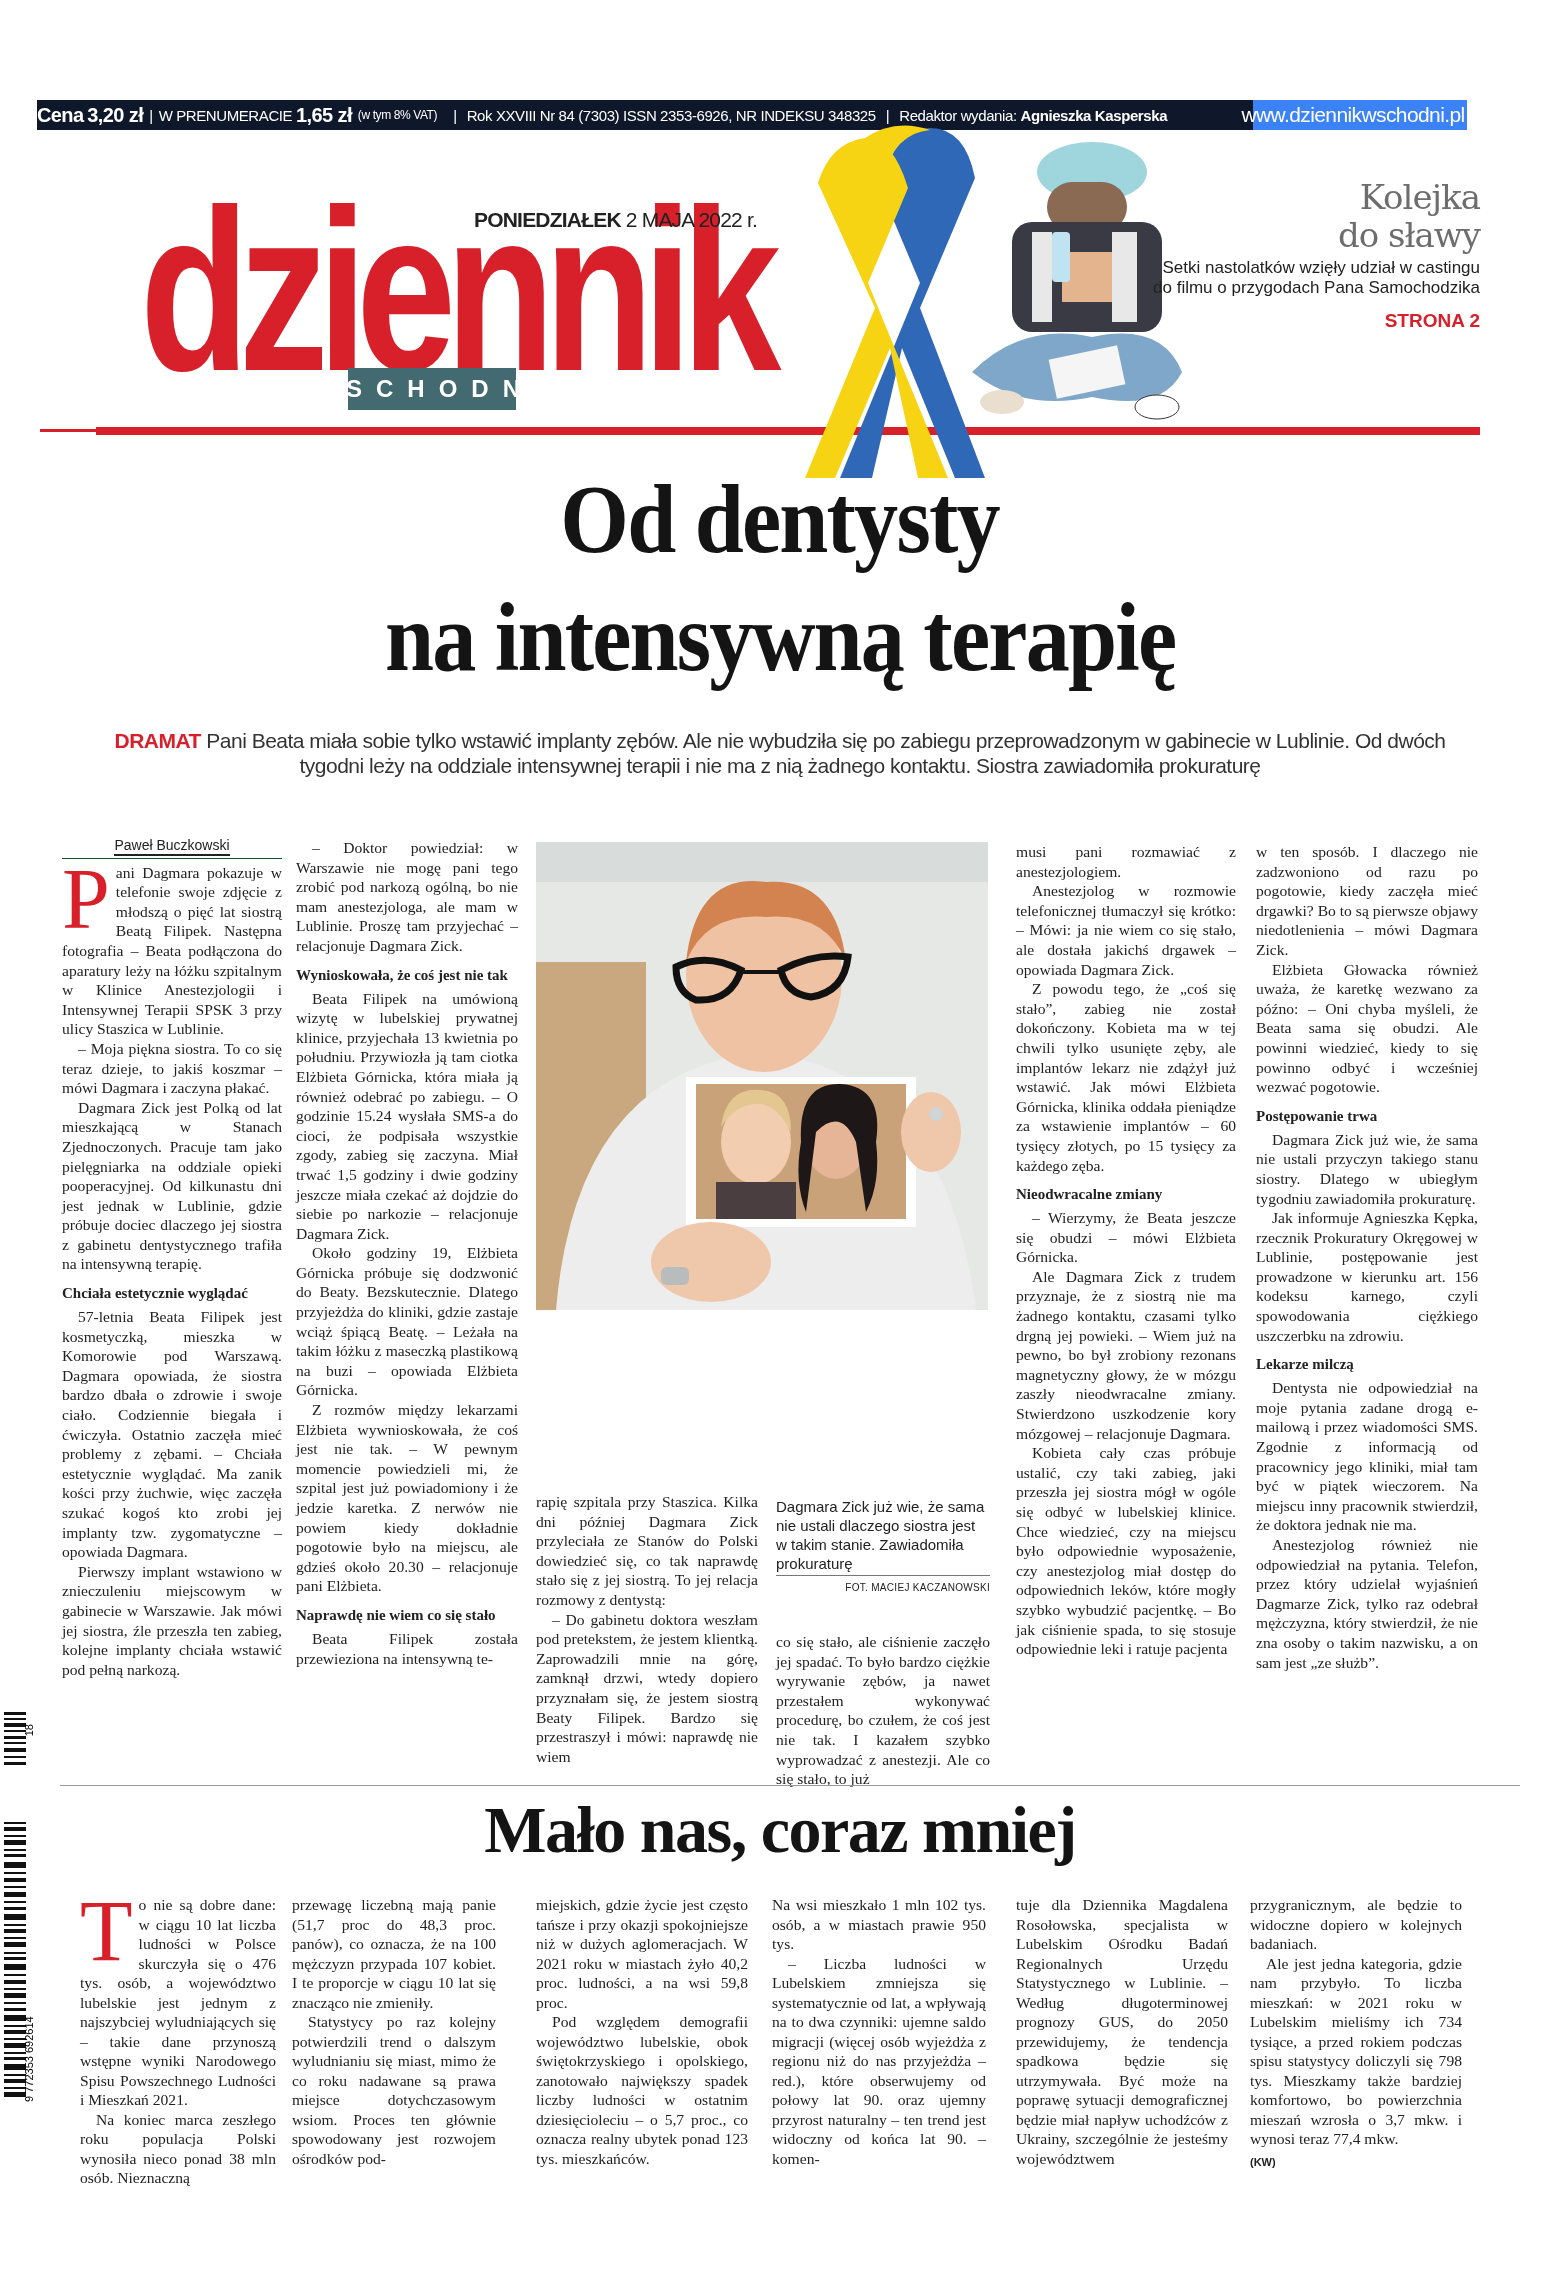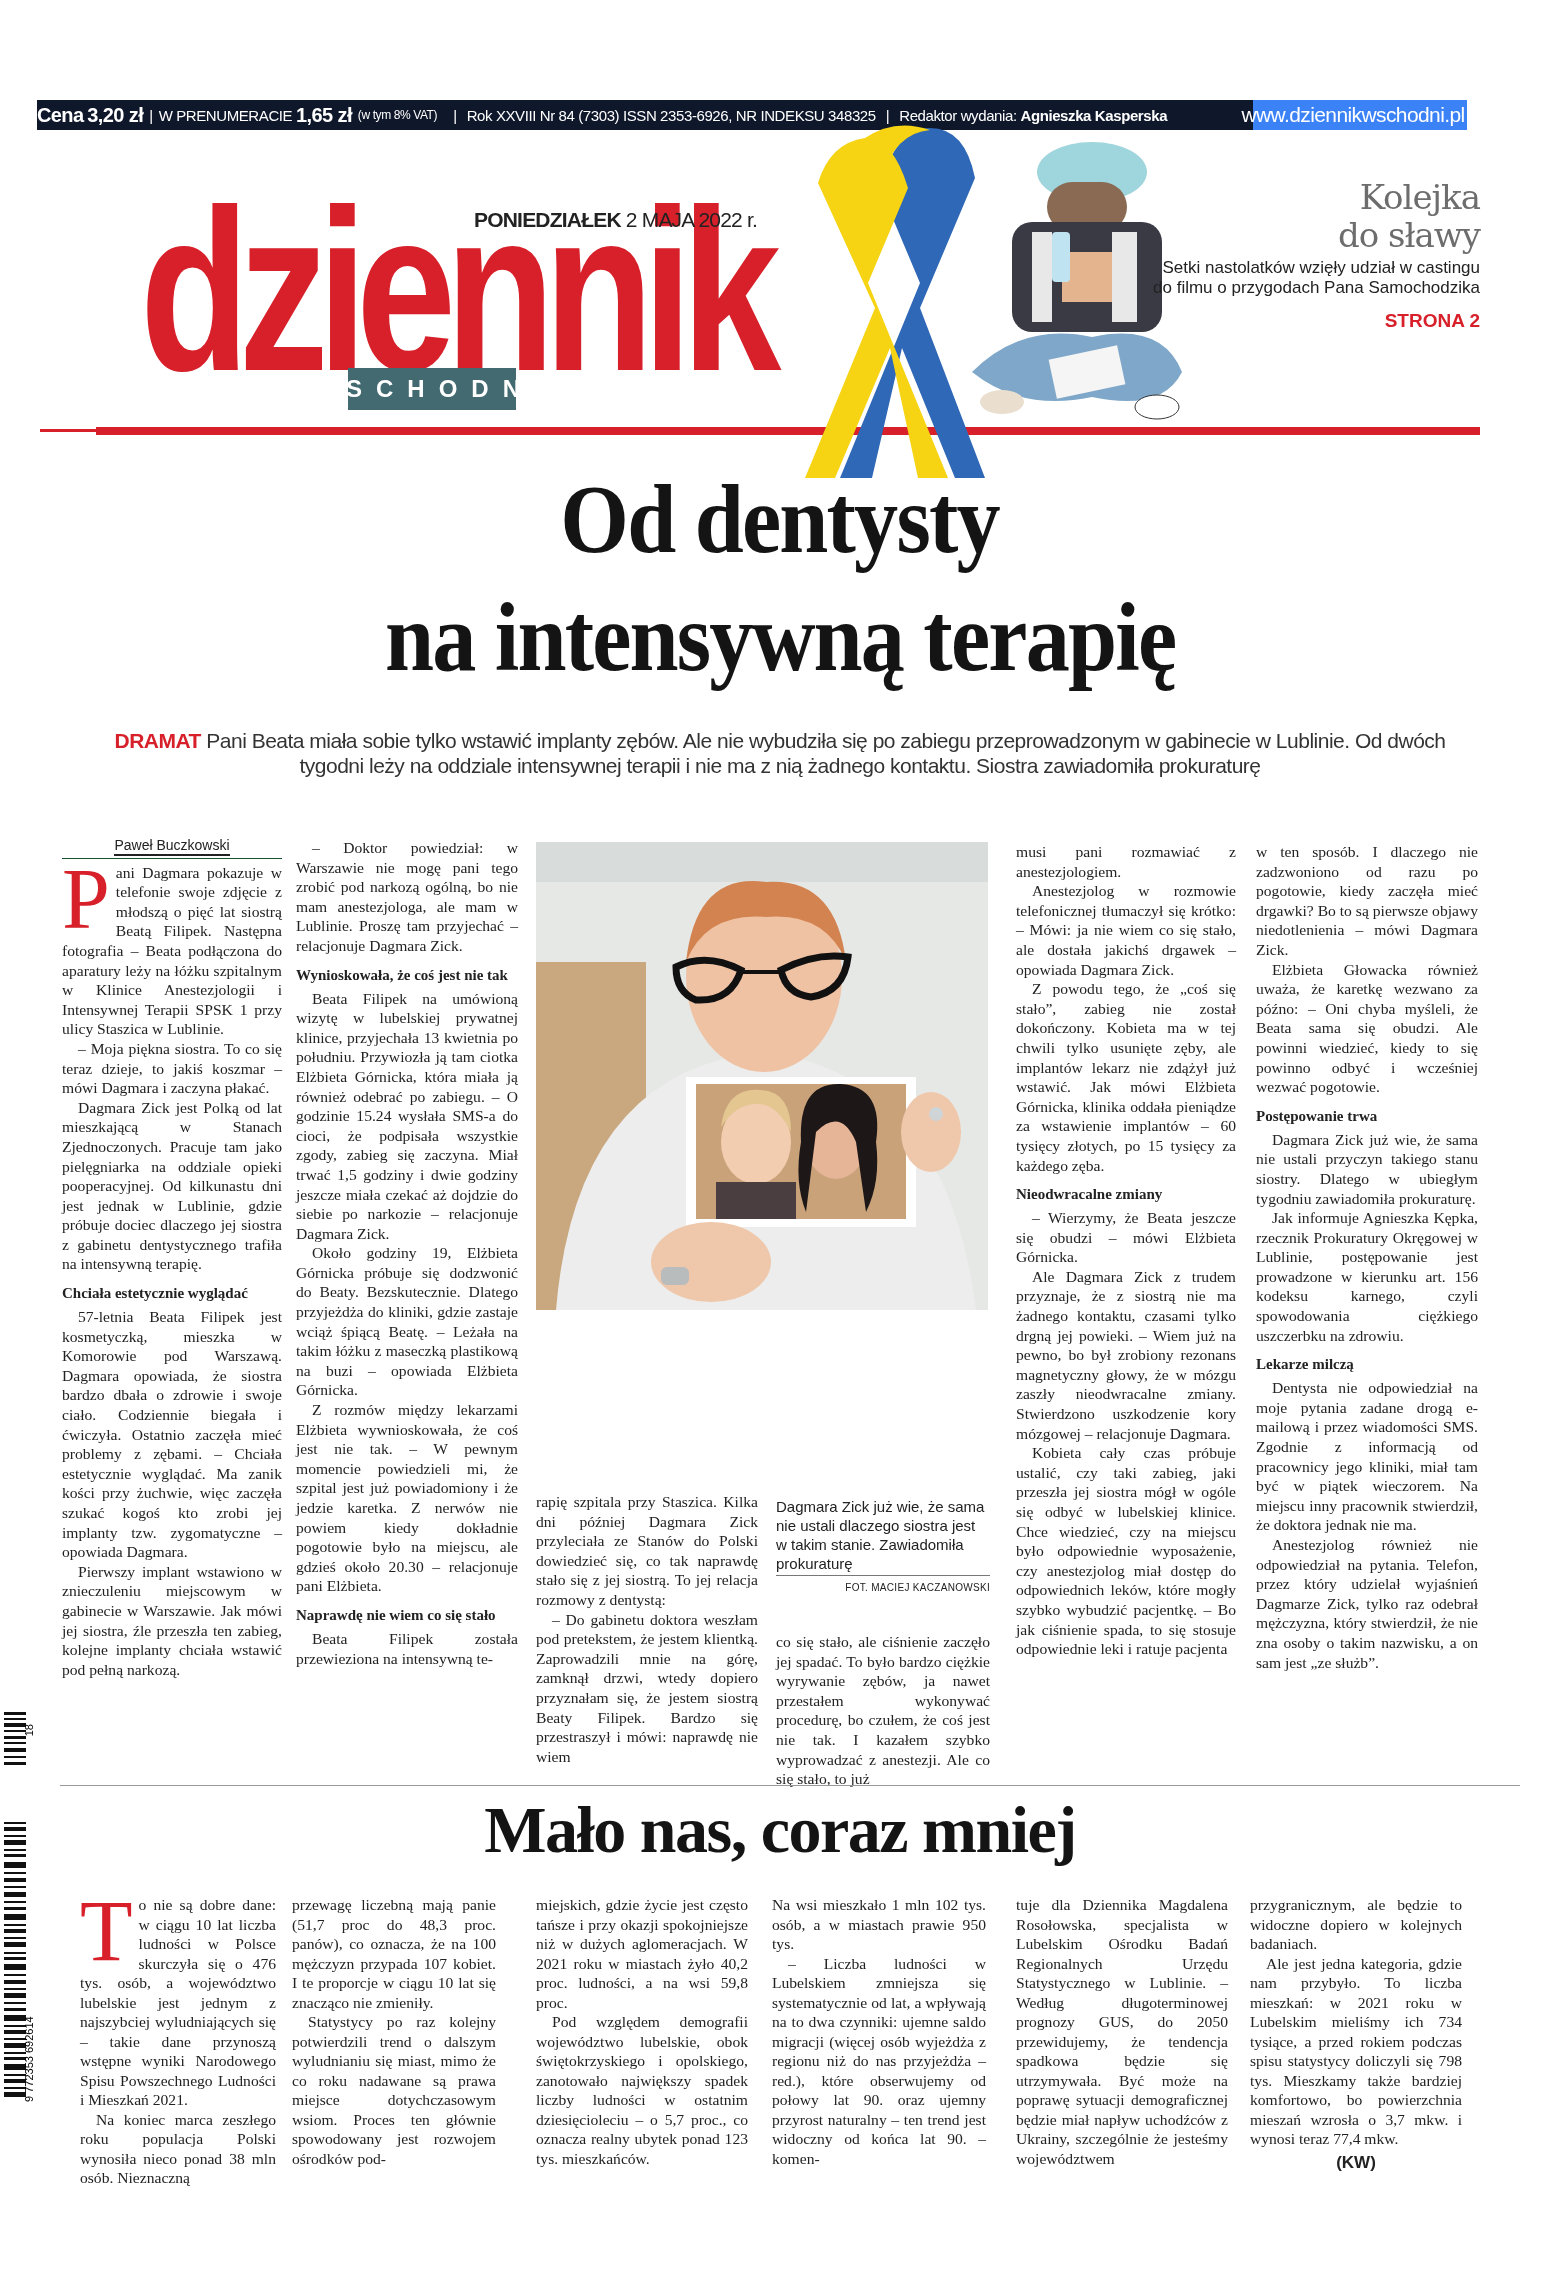--- a/index.html
+++ b/index.html
@@ -65,21 +65,21 @@
   .caption .credit { border-top: 1px solid #777; margin-top: 2px; padding-top: 2px; font-size: 10px; text-align: right; letter-spacing: 0.3px; }
 
   .divider { position: absolute; left: 60px; top: 1785px; width: 1460px; height: 1px; background: #999; }
 
   
   .headline2 { position: absolute; left: 40px; top: 1790px; width: 1480px; text-align: center;
     font-family: "Liberation Serif", serif; font-weight: 700; font-size: 66px; line-height: 80px; color: #141414; letter-spacing: -1.5px; }
   .col2 { position: absolute; top: 1895px; font-size: 15.6px; line-height: 19.5px; text-align: justify; color: #222; }
   .col2 p { text-indent: 16px; }
   .col2 p.noindent { text-indent: 0; }
-  .col2 .sig { text-align: center; font-family: "Liberation Sans", sans-serif; font-weight: 700; font-size: 17px; margin-top: 4px; }
+  .col2 .sig { text-align: left; font-family: "Liberation Sans", sans-serif; font-weight: 700; font-size: 11px; margin-top: 4px; }
 
   .barcode { position: absolute; left: 2px; top: 1712px; width: 36px; height: 520px; }
 </style>
 </head>
 <body>
 
 <div class="topbar">
   <div class="info">
     <span class="big">Cena</span>&nbsp;<span class="big">3,20 zł</span>
     <span class="sep" style="margin:0 6px;">|</span>
@@ -141,21 +141,21 @@
   <span>na intensywną terapię</span>
 </div>
 <div class="lead">
   <span class="kicker">DRAMAT</span>
   <span>Pani Beata miała sobie tylko wstawić implanty zębów. Ale nie wybudziła się po zabiegu przeprowadzonym w gabinecie w Lublinie. Od dwóch tygodni leży na oddziale intensywnej terapii i nie ma z nią żadnego kontaktu. Siostra zawiadomiła prokuraturę</span>
 </div>
 
 <div class="col" style="left:62px; top:836px; width:220px;">
   <div class="byline"><span>Paweł Buczkowski</span></div>
   <div>
-      <p class="noindent"><span class="dropcap">P</span><span>ani Dagmara pokazuje w telefonie swoje zdjęcie z młodszą o pięć lat siostrą Beatą Filipek. Następna fotografia – Beata podłączona do aparatury leży na łóżku szpitalnym w Klinice Anestezjologii i Intensywnej Terapii SPSK 1 przy ulicy Staszica w Lublinie.</span></p>
+      <p class="noindent"><span class="dropcap">P</span><span>ani Dagmara pokazuje w telefonie swoje zdjęcie z młodszą o pięć lat siostrą Beatą Filipek. Następna fotografia – Beata podłączona do aparatury leży na łóżku szpitalnym w Klinice Anestezjologii i Intensywnej Terapii SPSK 3 przy ulicy Staszica w Lublinie.</span></p>
       <p><span>– Moja piękna siostra. To co się teraz dzieje, to jakiś koszmar – mówi Dagmara i zaczyna płakać.</span></p>
       <p><span>Dagmara Zick jest Polką od lat mieszkającą w Stanach Zjednoczonych. Pracuje tam jako pielęgniarka na oddziale opieki pooperacyjnej. Od kilkunastu dni jest jednak w Lublinie, gdzie próbuje dociec dlaczego jej siostra z gabinetu dentystycznego trafiła na intensywną terapię.</span></p>
       <h4><span>Chciała estetycznie wyglądać</span></h4>
       <p><span>57-letnia Beata Filipek jest kosmetyczką, mieszka w Komorowie pod Warszawą. Dagmara opowiada, że siostra bardzo dbała o zdrowie i swoje ciało. Codziennie biegała i ćwiczyła. Ostatnio zaczęła mieć problemy z zębami. – Chciała estetycznie wyglądać. Ma zanik kości przy żuchwie, więc zaczęła szukać kogoś kto zrobi jej implanty tzw. zygomatyczne – opowiada Dagmara.</span></p>
       <p><span>Pierwszy implant wstawiono w znieczuleniu miejscowym w gabinecie w Warszawie. Jak mówi jej siostra, źle przeszła ten zabieg, kolejne implanty chciała wstawić pod pełną narkozą.</span></p>
     </div>
 </div>
 
 <div class="col" style="left:296px; top:838px; width:222px;">
   <div>

